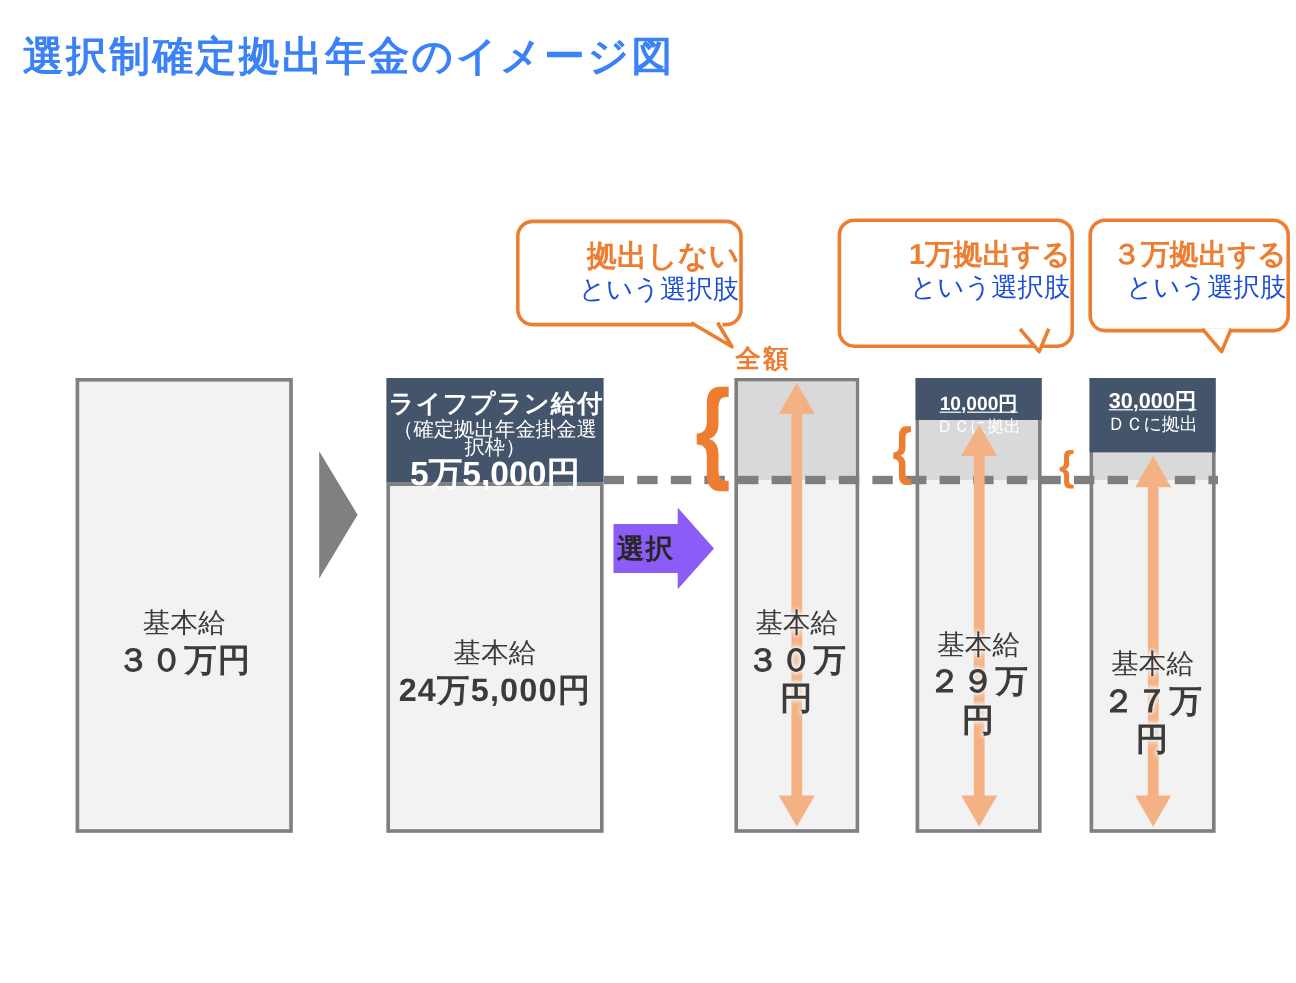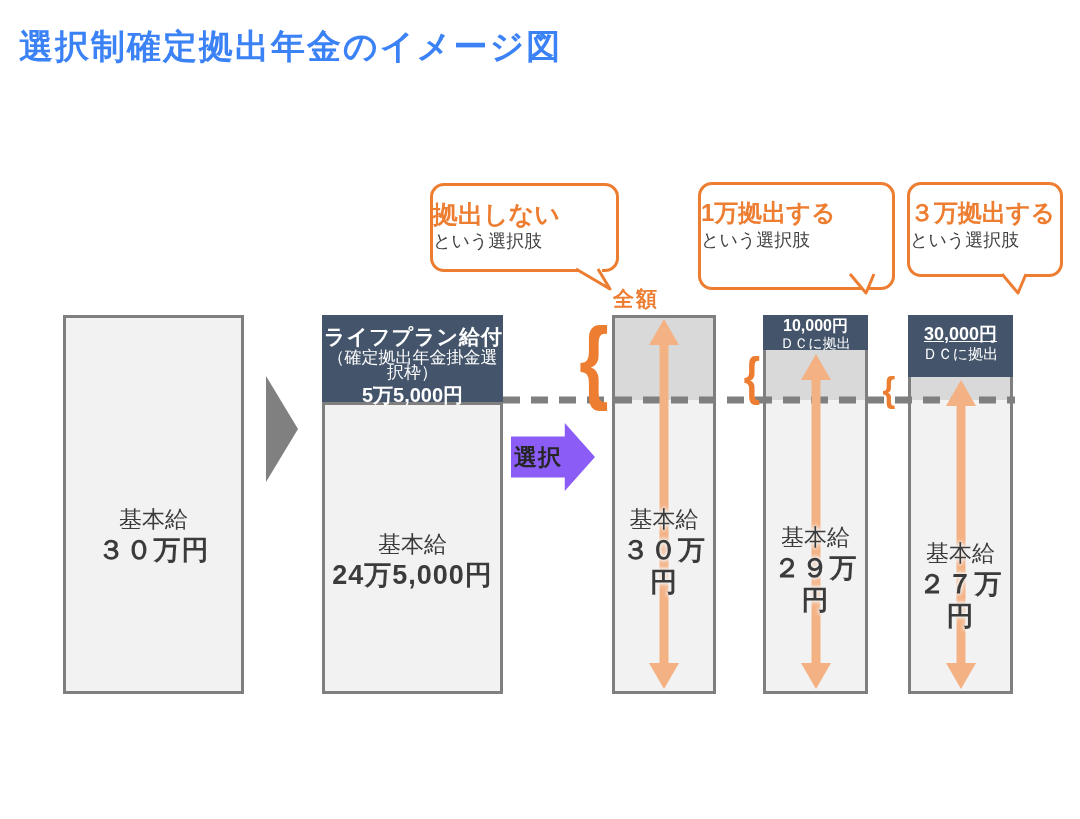--- a/index.html
+++ b/index.html
@@ -14,39 +14,39 @@
   .bar{box-sizing:border-box;background:#F2F2F2;border:3px solid #7F7F7F;}
   .navy-box{background:#44546A;color:#ffffff;text-align:center;z-index:3;}
   .allow-strip{background:#D9D9D9;z-index:2;}
   .bar-text{text-align:center;color:#3B3B3B;z-index:6;
     text-shadow:0 0 3px #F2F2F2,0 0 3px #F2F2F2,0 0 5px #F2F2F2,0 0 6px #F2F2F2;}
   .bar-label{font-size:23px;line-height:30px;}
   .bar-amount{font-size:27px;line-height:32px;font-weight:bold;letter-spacing:1px;}
   
   .lp-title{font-size:21px;line-height:26px;font-weight:bold;letter-spacing:1px;}
   .lp-caption{font-size:17px;line-height:15px;letter-spacing:0px;text-align:center;}
-  .lp-amount{font-size:20px;line-height:30px;font-weight:bold;}
+  .lp-amount{font-size:28px;line-height:30px;font-weight:bold;}
   .dc-amount{font-size:16px;line-height:18px;font-weight:bold;}
   .dc-target{font-size:14px;line-height:16px;}
   .dc-amount-lg{font-size:18px;line-height:22px;font-weight:bold;text-decoration:underline;}
   .dc-target-lg{font-size:15px;line-height:18px;}
   
   .flow-triangle{left:266px;top:376px;width:0;height:0;
     border-top:53px solid transparent;border-bottom:53px solid transparent;border-left:32px solid #808080;}
   
   .select-arrow{left:511px;top:423px;width:84px;height:68px;background:#8b5cf6;
     clip-path:polygon(0 20%,64% 20%,64% 0,100% 50%,64% 100%,64% 80%,0 80%);z-index:5;}
   .select-arrow span{display:flex;align-items:center;justify-content:center;width:64%;height:100%;
     font-size:23px;font-weight:bold;color:#262626;letter-spacing:1px;}
   
   .bubble{box-sizing:border-box;background:#ffffff;border:3px solid #ED7D31;border-radius:14px;
-    text-align:left;z-index:7;}
+    text-align:right;z-index:7;}
   .bubble-title{color:#ED7D31;font-weight:bold;font-size:24px;line-height:30px;margin-top:13px;}
   .bubble-title.lg{font-size:25px;}
-  .bubble-sub{color:#404040;font-size:18px;line-height:24px;}
+  .bubble-sub{color:#1d4ed8;font-size:22px;line-height:24px;}
   .tail{z-index:8;overflow:visible;}
   
   .brace{color:#ED7D31;display:flex;align-items:center;justify-content:center;z-index:5;font-weight:bold;}
   .brace span{display:inline-block;}
   
   .full-label{left:613px;top:285px;font-size:21px;font-weight:bold;color:#ED7D31;letter-spacing:2px;z-index:6;}
   svg.abs{display:block;}
   .z4{z-index:4;} .z5{z-index:5;}
 </style>
 </head>
@@ -67,21 +67,21 @@
 
   <div class="abs bubble" style="left:698px;top:182px;width:197px;height:108px;">
     <div class="bubble-title">1万拠出する</div>
     <div class="bubble-sub">という選択肢</div>
   </div>
   <svg class="abs tail" style="left:846px;top:274px;" width="36" height="24" viewBox="0 0 36 24">
     <rect x="6" y="0" width="20" height="4" fill="#ffffff"></rect>
     <path d="M4,0 L20,19 L28,0" fill="#ffffff" stroke="#ED7D31" stroke-width="3" stroke-linejoin="round"></path>
   </svg>
 
-  <div class="abs bubble" style="left:907px;top:182px;width:156px;height:95px;">
+  <div class="abs bubble" style="left:907px;top:182px;width:168px;height:95px;">
     <div class="bubble-title">３万拠出する</div>
     <div class="bubble-sub">という選択肢</div>
   </div>
   <svg class="abs tail" style="left:998px;top:274px;" width="36" height="24" viewBox="0 0 36 24">
     <rect x="6" y="0" width="20" height="4" fill="#ffffff"></rect>
     <path d="M4,0 L20,19 L28,0" fill="#ffffff" stroke="#ED7D31" stroke-width="3" stroke-linejoin="round"></path>
   </svg>
 
   <div class="abs bar" style="left:63px;top:315px;width:181px;height:379px;"></div>
   <div class="abs bar-text" style="left:63px;top:504px;width:181px;">
@@ -116,21 +116,21 @@
   <svg class="abs z5" style="left:644px;top:317px;" width="40" height="374" viewBox="0 0 40 374">
     <path d="M20,2 L35,28 L24.5,28 L24.5,346 L35,346 L20,372 L5,346 L15.5,346 L15.5,28 L5,28 Z" fill="#F4B183"></path>
   </svg>
   <div class="abs bar-text" style="left:612px;top:504px;width:104px;">
     <div class="bar-label">基本給</div>
     <div class="bar-amount">３０万円</div>
   </div>
 
   <div class="abs bar" style="left:763px;top:315px;width:105px;height:379px;"></div>
   <div class="abs navy-box" style="left:763px;top:315px;width:105px;height:35px;">
-    <div class="dc-amount" style="margin-top:2px;">10,000円</div>
+    <div class="dc-amount" style="margin-top:14px;text-decoration:underline;">10,000円</div>
     <div class="dc-target">ＤＣに拠出</div>
   </div>
   <div class="abs allow-strip" style="left:766px;top:350px;width:99px;height:50px;"></div>
   <svg class="abs z5" style="left:796px;top:352px;" width="40" height="339" viewBox="0 0 40 339">
     <path d="M20,2 L35,28 L24.5,28 L24.5,311 L35,311 L20,337 L5,311 L15.5,311 L15.5,28 L5,28 Z" fill="#F4B183"></path>
   </svg>
   <div class="abs bar-text" style="left:763px;top:522px;width:105px;">
     <div class="bar-label">基本給</div>
     <div class="bar-amount">２９万円</div>
   </div>

